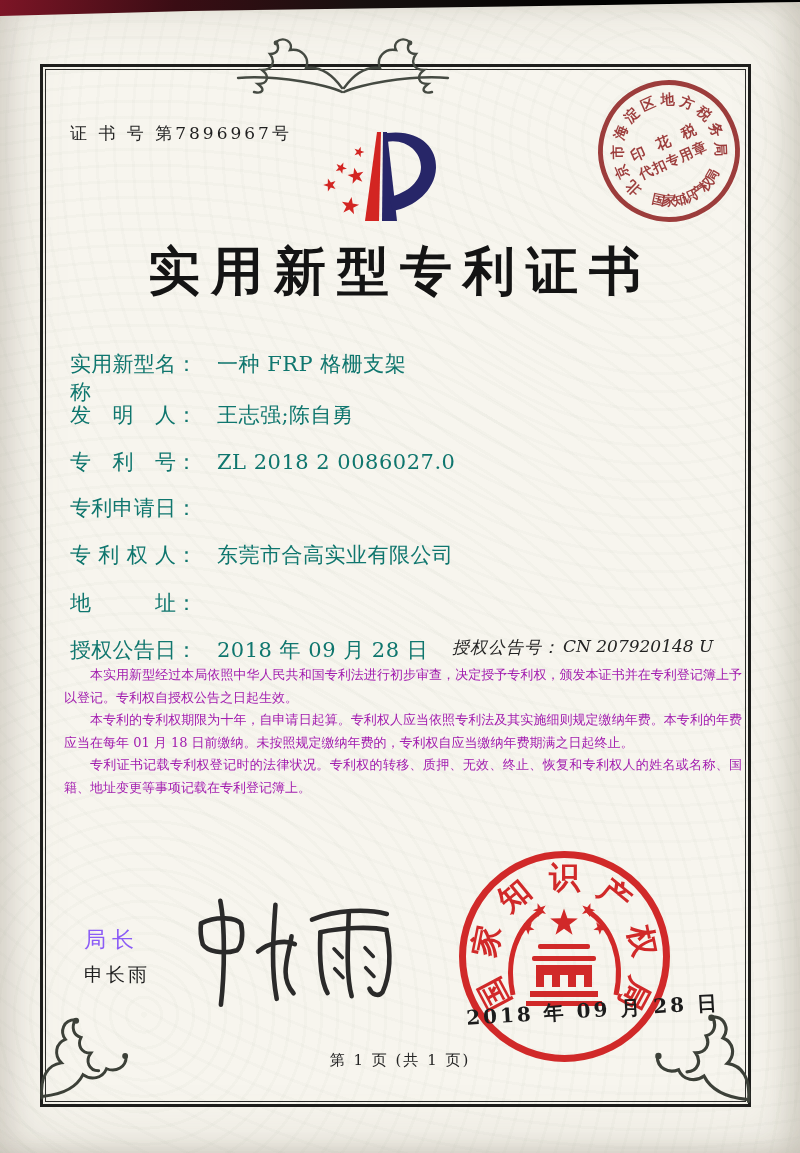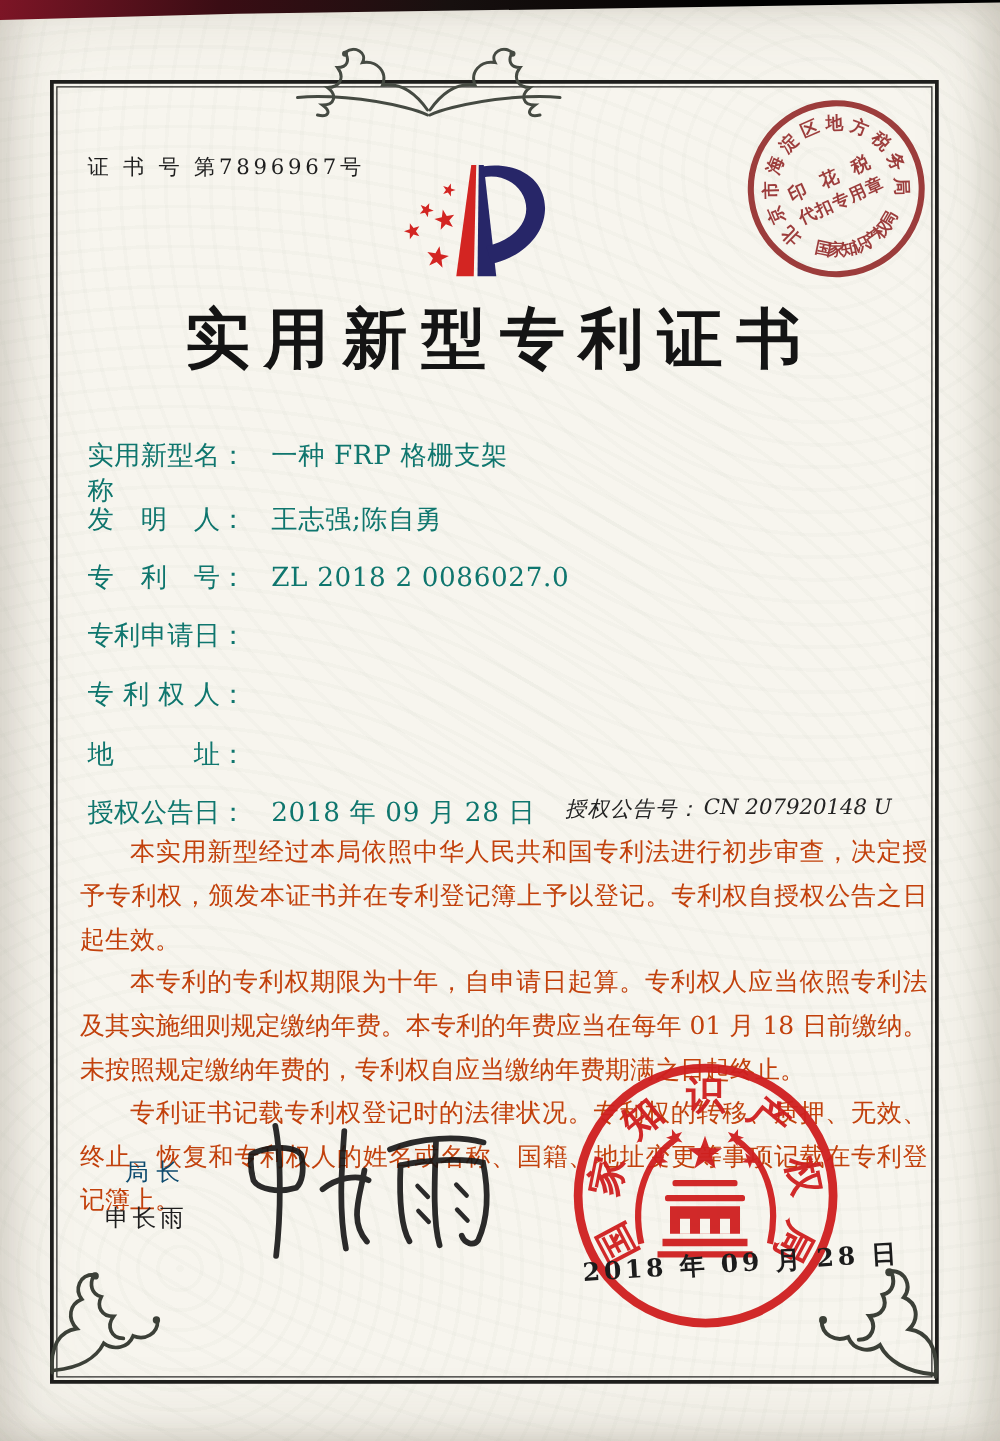--- a/index.html
+++ b/index.html
@@ -25,24 +25,24 @@
   .frame::after{content:"";position:absolute;inset:2px;border:1px solid #2a2a28;}
   .cert-no{left:70px;top:122px;font-size:17px;color:#1f1f1f;letter-spacing:3px;white-space:pre;}
   .title{left:0;top:237px;width:800px;text-align:center;font-size:52px;font-weight:bold;
          letter-spacing:11px;color:#141414;}
   .row{left:70px;display:flex;font-size:21px;color:#0f766e;align-items:baseline;}
   .row .lbl{display:inline-block;width:106px;text-align:justify;text-align-last:justify;white-space:normal;}
   .row .val{white-space:pre;margin-left:20px;letter-spacing:.5px;}
   .grant-no{left:452px;display:flex;font-size:17px;color:#232323;font-style:italic;}
   .grant-no .lbl{letter-spacing:1px;}
   .grant-no .val{margin-left:4px;white-space:pre;}
-  .body-text{left:64px;top:664px;width:678px;font-size:20px;line-height:1.74;
-             color:#c2410c;text-align:justify;}
+  .body-text{left:64px;top:664px;width:678px;font-size:13px;line-height:1.74;
+             color:#a21caf;text-align:justify;}
   .body-text p{margin:0;text-indent:2em;}
-  .director-title{left:100px;top:925px;font-size:19px;letter-spacing:6px;color:#0c4a6e;}
+  .director-title{left:84px;top:925px;font-size:22px;letter-spacing:6px;color:#8b5cf6;}
   .director-name{left:84px;top:962px;font-size:19px;letter-spacing:3px;color:#1e1e1e;}
   .signature{left:182px;top:888px;width:235px;height:122px;transform:rotate(-2deg);}
   .seal{left:451px;top:843px;width:227px;height:227px;opacity:.95;}
   .seal-date{left:466px;top:997px;font-size:20px;font-weight:bold;letter-spacing:3px;
              color:#1c1c1c;transform:rotate(-3.5deg);white-space:pre;z-index:6;}
   .footer{left:0;top:1051px;width:800px;text-align:center;font-size:15px;
           letter-spacing:2px;color:#242424;}
   .tax-stamp{left:586px;top:68px;width:166px;height:166px;transform:rotate(-24deg);opacity:.86;}
   .logo{left:317px;top:125px;width:126px;height:103px;}
   .orn-top{left:232px;top:38px;width:222px;height:58px;z-index:3;}
@@ -125,20 +125,21 @@
       <span>：</span>
     <span class="val">ZL 2018 2 0086027.0</span>
   </div>
   <div class="abs row" style="top:494px">
     <span class="lbl">专利申请日</span>
       <span>：</span>
   </div>
   <div class="abs row" style="top:541px">
     <span class="lbl">专利权人</span>
       <span>：</span>
+    <span class="val">东莞市合高实业有限公司</span>
   </div>
   <div class="abs row" style="top:589px">
     <span class="lbl">地址</span>
       <span>：</span>
   </div>
   <div class="abs row" style="top:636px">
     <span class="lbl">授权公告日</span>
       <span>：</span>
     <span class="val">2018 年 09 月 28 日</span>
   </div>
@@ -224,14 +225,15 @@
         <text transform="translate(55.022952133083876 126.25986671312234) rotate(396)" text-anchor="middle" dominant-baseline="central" font-size="13.5" font-weight="bold" fill="#8e1f1f">国</text>
         <text transform="translate(64.25643120313421 131.59081833977265) rotate(384)" text-anchor="middle" dominant-baseline="central" font-size="13.5" font-weight="bold" fill="#8e1f1f">家</text>
         <text transform="translate(74.39650376829428 134.8855276374241) rotate(372)" text-anchor="middle" dominant-baseline="central" font-size="13.5" font-weight="bold" fill="#8e1f1f">知</text>
         <text transform="translate(85 136) rotate(360)" text-anchor="middle" dominant-baseline="central" font-size="13.5" font-weight="bold" fill="#8e1f1f">识</text>
         <text transform="translate(95.60349623170572 134.8855276374241) rotate(348)" text-anchor="middle" dominant-baseline="central" font-size="13.5" font-weight="bold" fill="#8e1f1f">产</text>
         <text transform="translate(105.74356879686582 131.59081833977262) rotate(336)" text-anchor="middle" dominant-baseline="central" font-size="13.5" font-weight="bold" fill="#8e1f1f">权</text>
         <text transform="translate(114.97704786691614 126.2598667131223) rotate(324)" text-anchor="middle" dominant-baseline="central" font-size="13.5" font-weight="bold" fill="#8e1f1f">局</text>
       </g>
   </svg>
 
+  <div class="abs footer">第 1 页 (共 1 页)</div>
 
 </div>
 
 </body></html>

